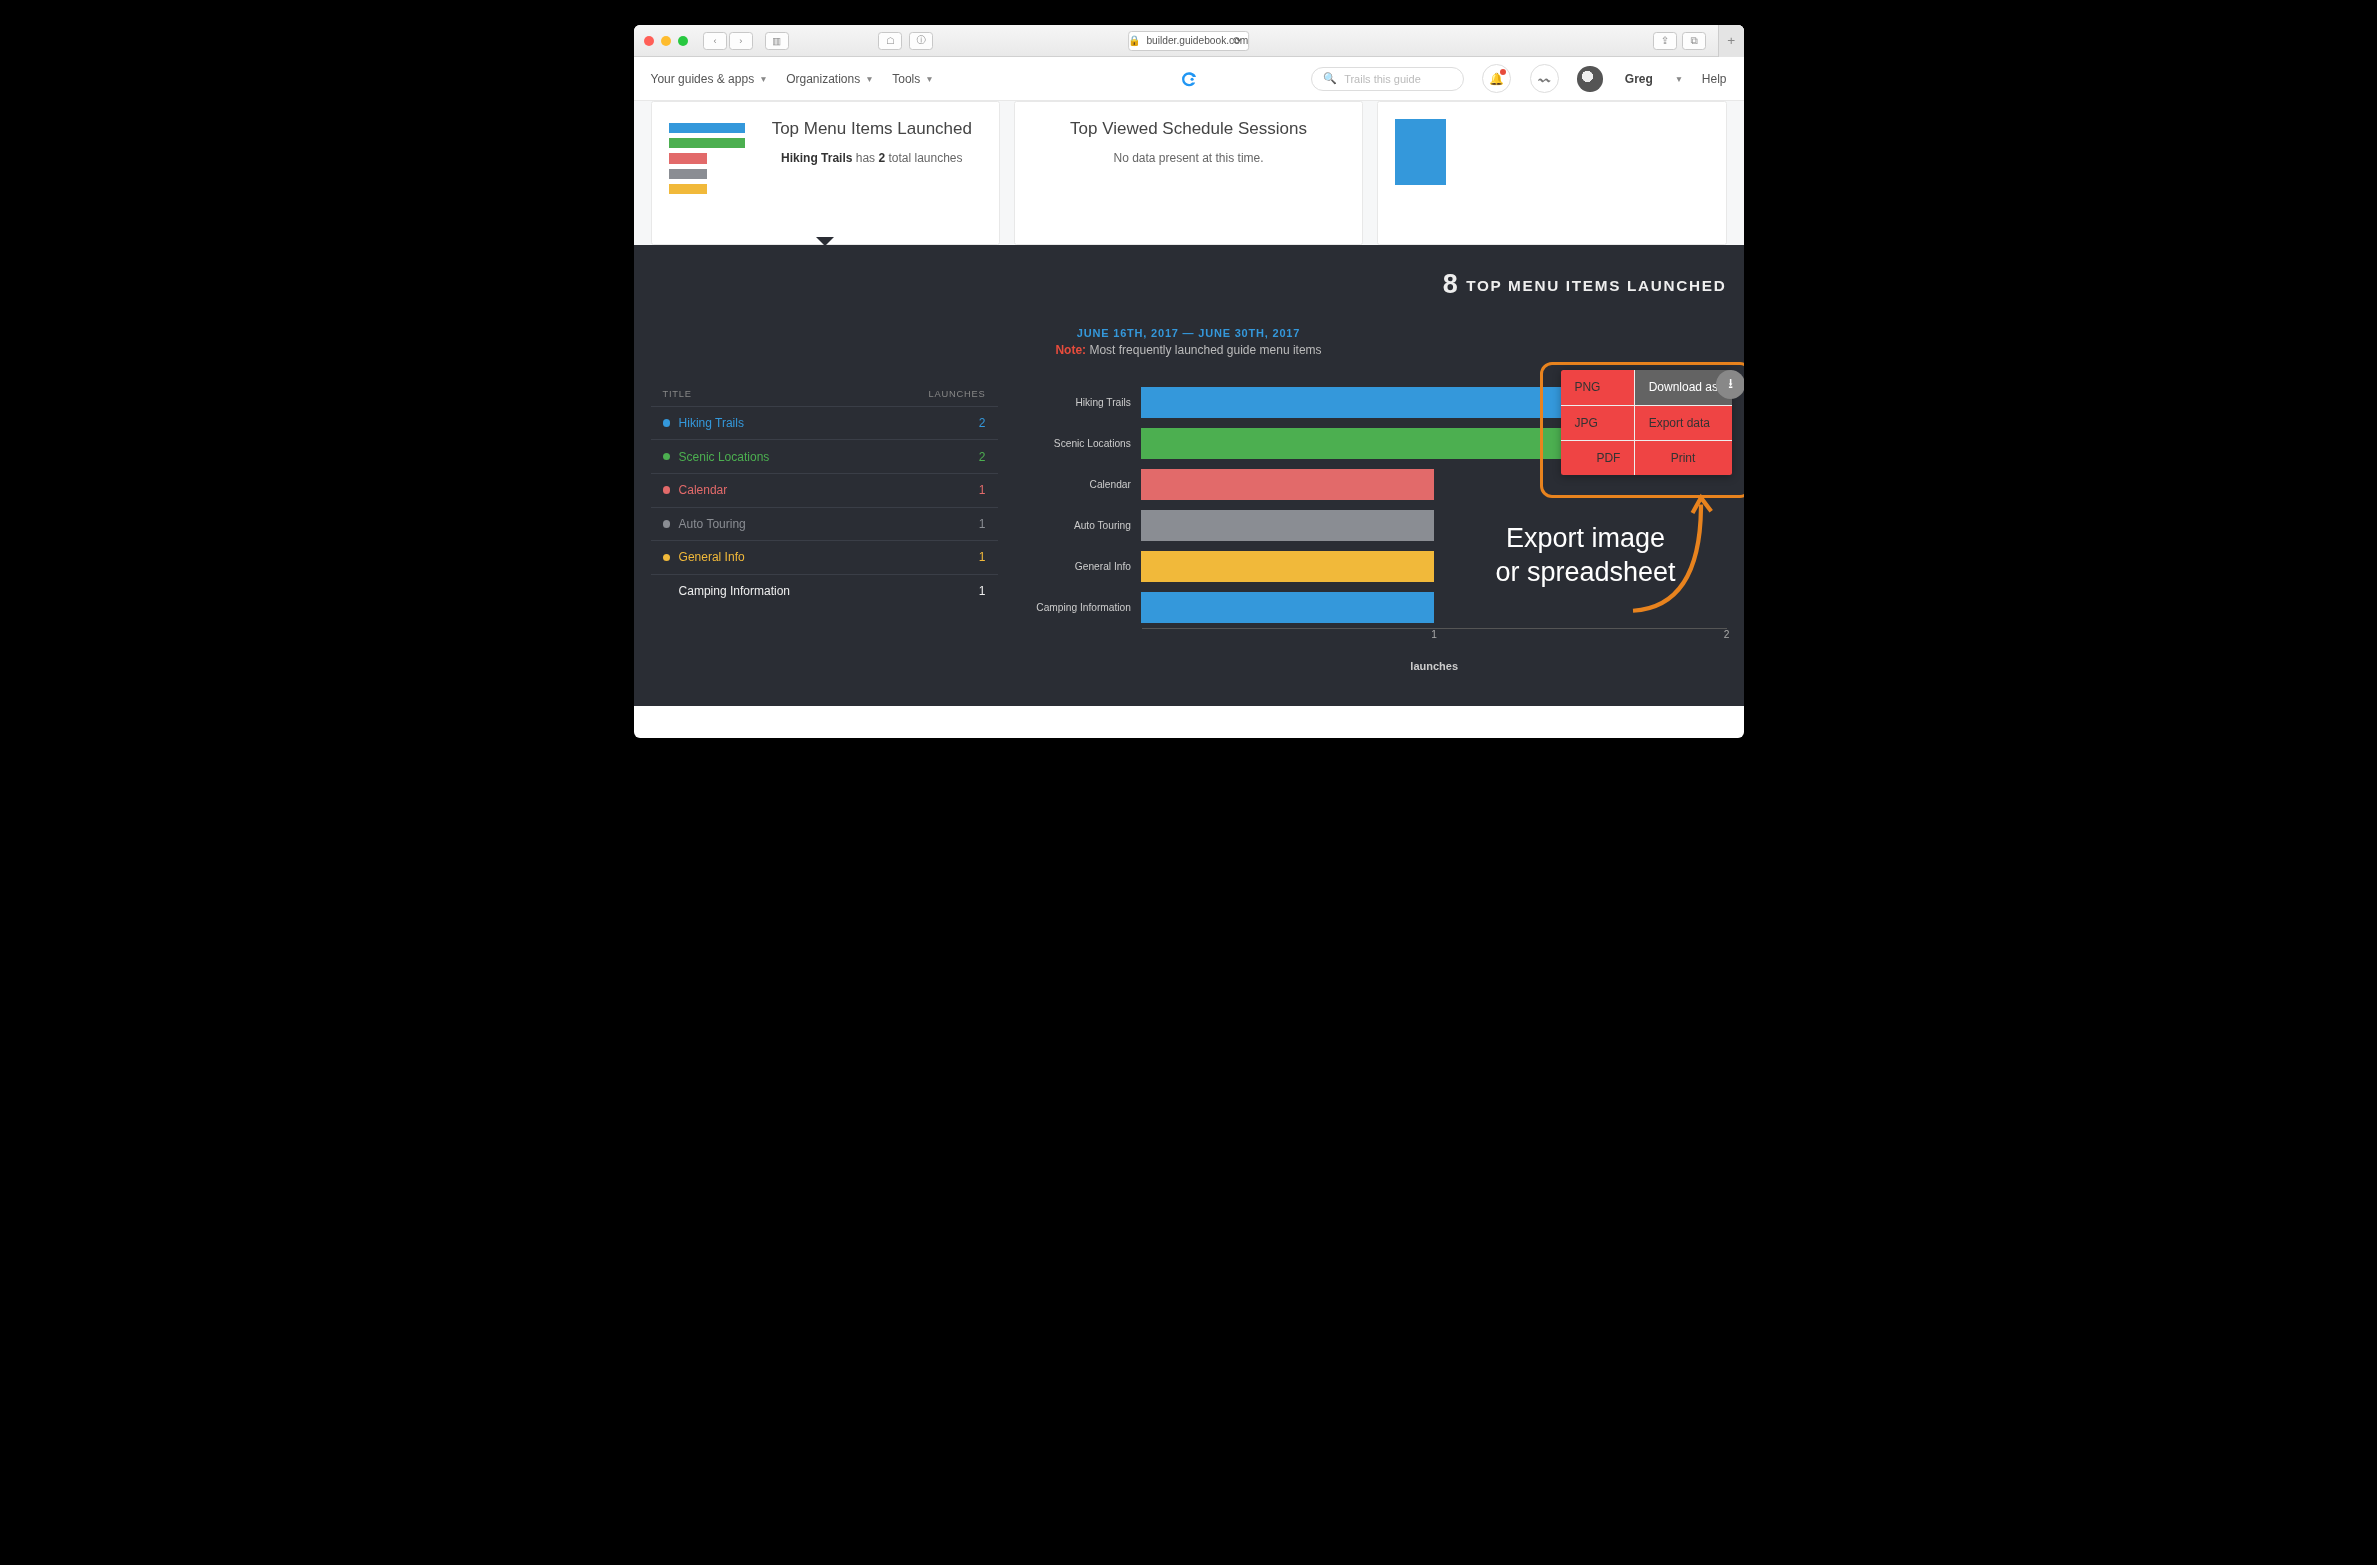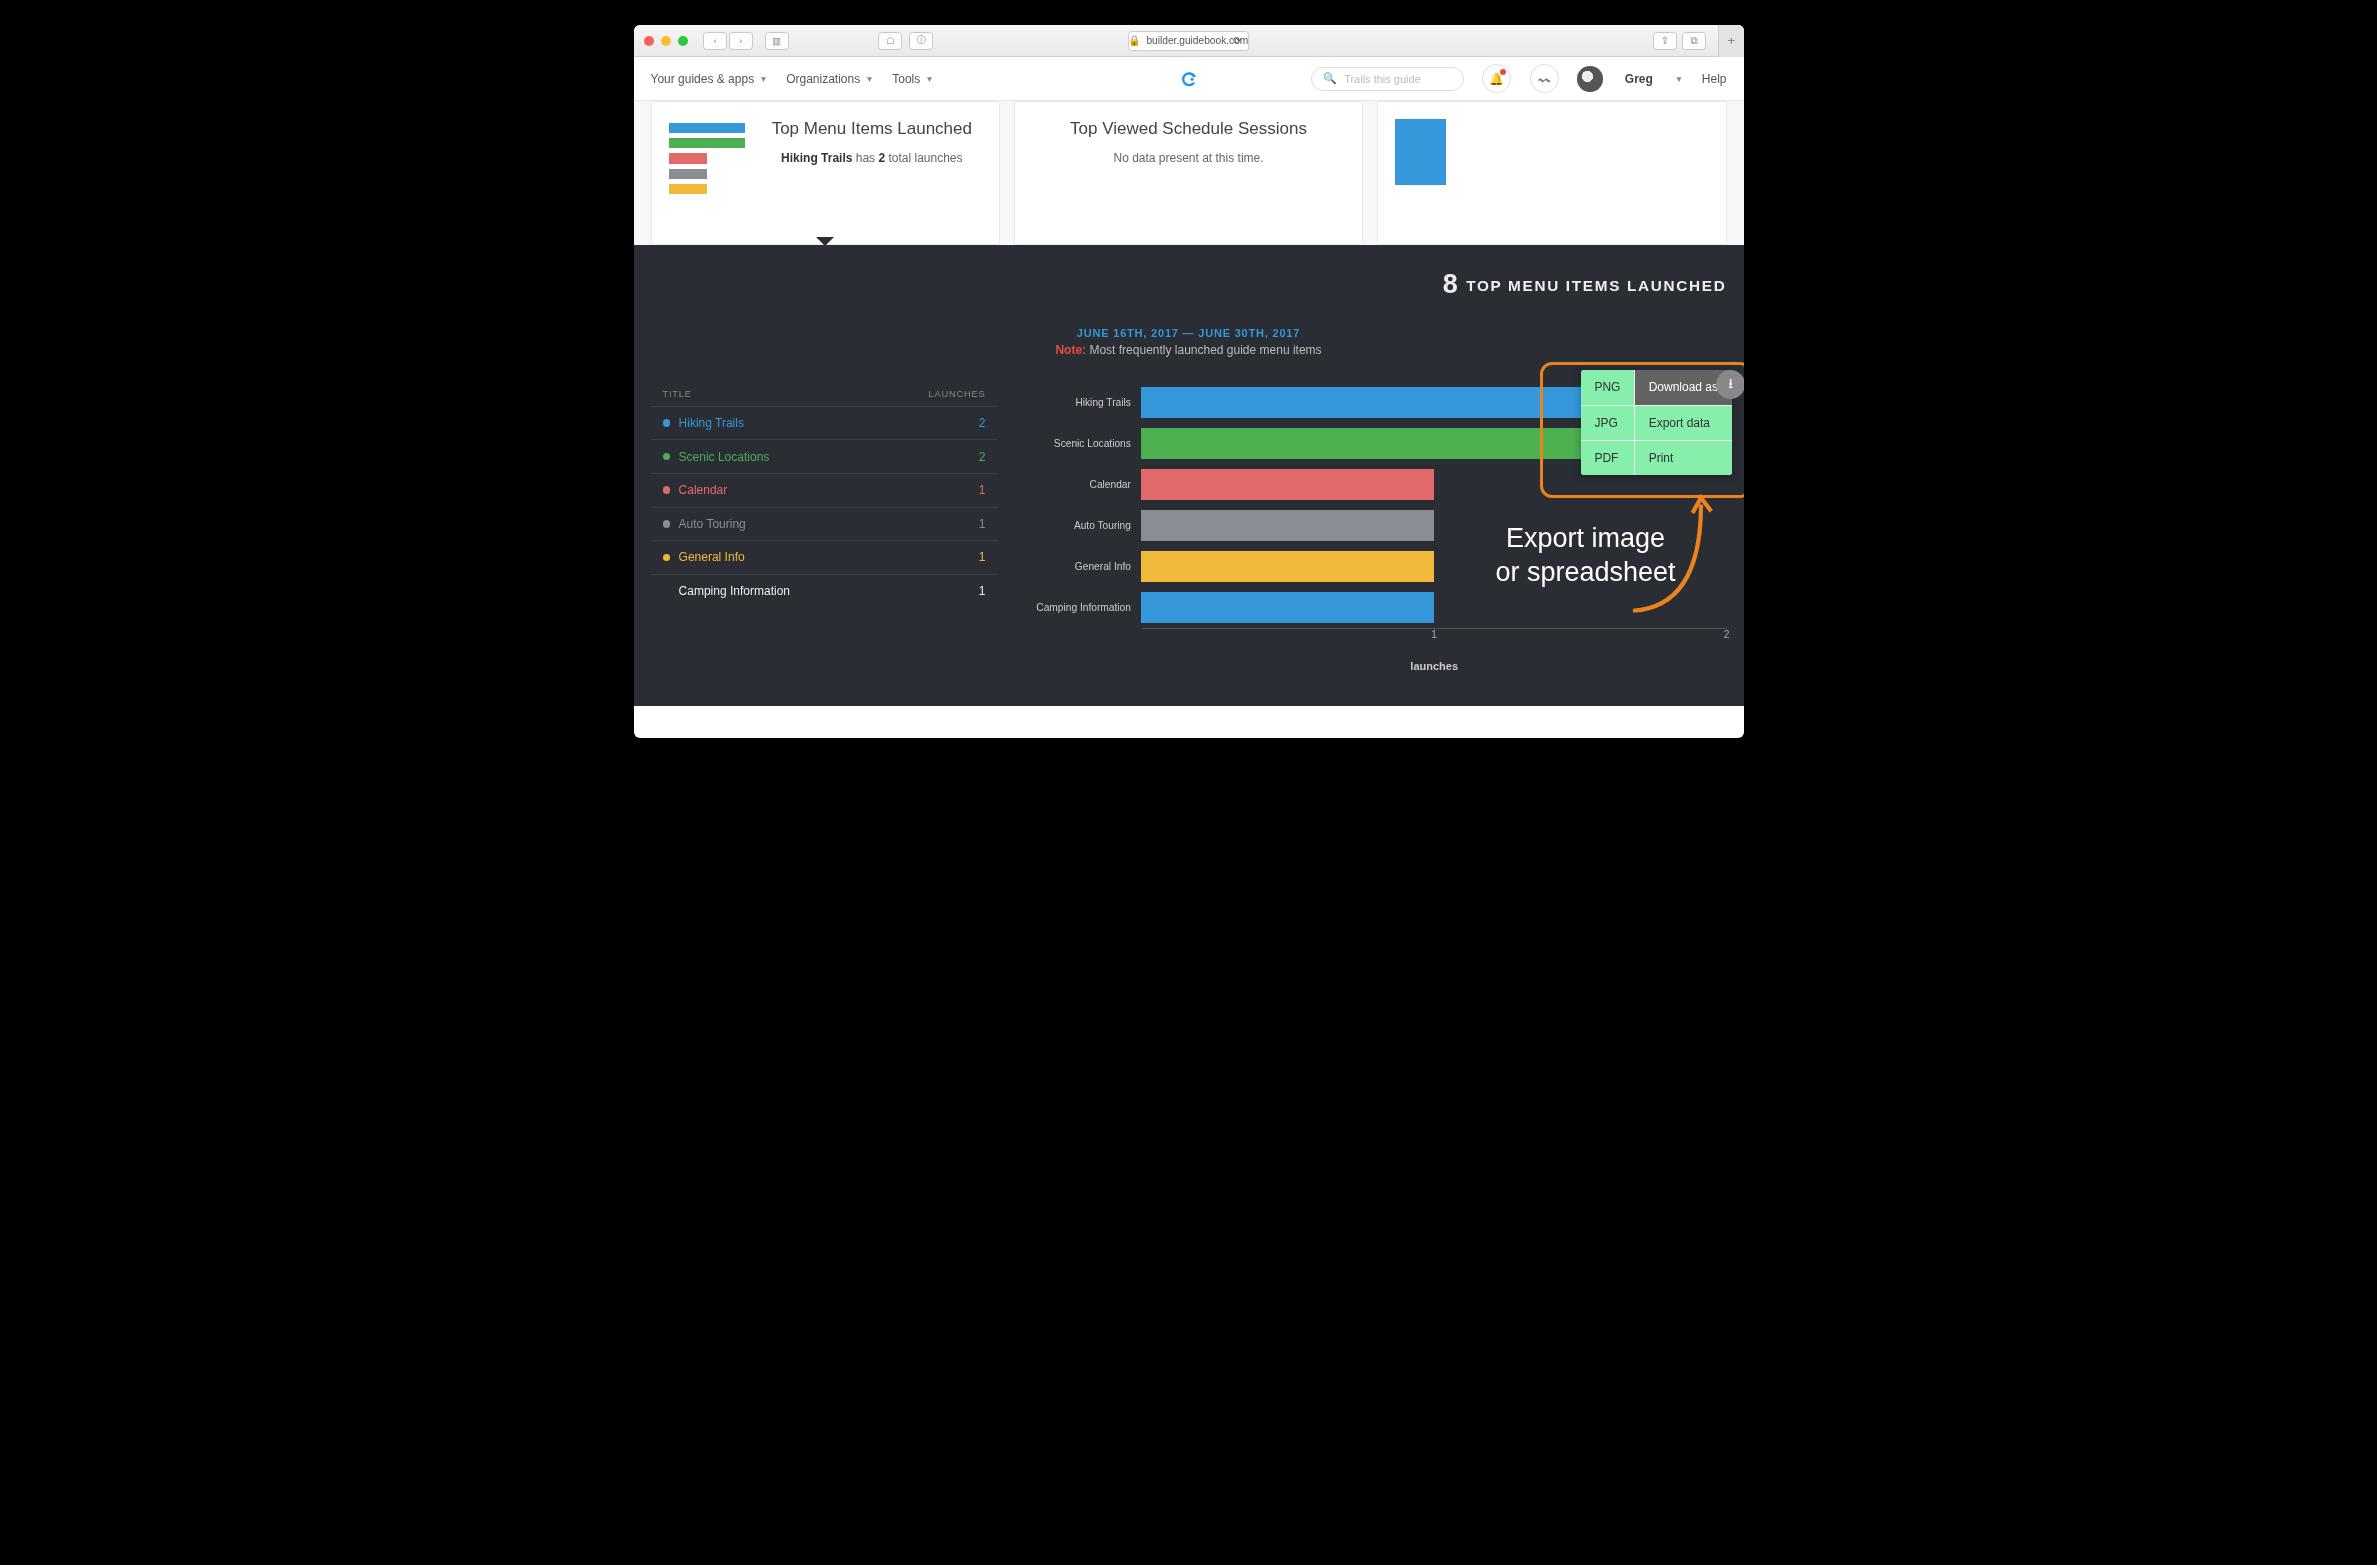--- a/index.html
+++ b/index.html
@@ -65,24 +65,24 @@
 .chart { flex:1; position:relative; }
 .crow { display:flex; align-items:center; height:41px; gap:10.2px; }
 .clabel { width:108px; text-align:right; font-size:10.2px; color:#ccc; }
 .cbarzone { flex:1; position:relative; }
 .cbar { height:30.5px; }
 .axis { border-top:0.8px solid #555; margin-left:119px; position:relative; height:25.4px; }
 .tick { position:absolute; top:0; font-size:10.2px; color:#aaa; transform:translateX(-50%); }
 .xlabel { text-align:center; color:#ccc; font-size:11px; font-weight:600; margin-top:6.8px; margin-left:119px; }
 
 
-.export { position:absolute; top:-12px; right:-5.1px; display:flex; background:#86efac; color:#333; border-radius:2.5px; box-shadow:0 1.7px 8.5px rgba(0,0,0,.3); font-size:12px; z-index:5; }
+.export { position:absolute; top:-12px; right:-5.1px; display:flex; background:#ef4444; color:#333; border-radius:2.5px; box-shadow:0 1.7px 8.5px rgba(0,0,0,.3); font-size:12px; z-index:5; }
 .export .col { border-right:0.8px solid #eee; }
 .export .cell { padding:10.2px 13.6px; border-bottom:0.8px solid #eee; cursor:pointer; white-space:nowrap; }
-.export .cell:last-child { border-bottom:none; }
+.export .cell:last-child { border-bottom:none;margin-left:22px; }
 .export .cell.active { background:#636363; color:#fff; }
 .dlbtn { position:absolute; top:-12px; right:-18.6px; width:29px; height:29px; border-radius:50%; background:#888; color:#fff; display:flex; align-items:center; justify-content:center; z-index:6; }
 
 
 .annot-box { position:absolute; top:-20.3px; right:-25.4px; width:212px; height:136px; border:3.4px solid #e8831e; border-radius:12px; z-index:4; pointer-events:none; }
 .annot-text { position:absolute; top:140px; right:51px; color:#fff; font-size:27px; font-weight:300; text-align:center; line-height:1.25; z-index:7; font-family: "Avenir Next", sans-serif; }
 .annot-arrow { position:absolute; top:97px; right:8.5px; z-index:7; pointer-events:none; }
 </style>
 </head>
 <body>

